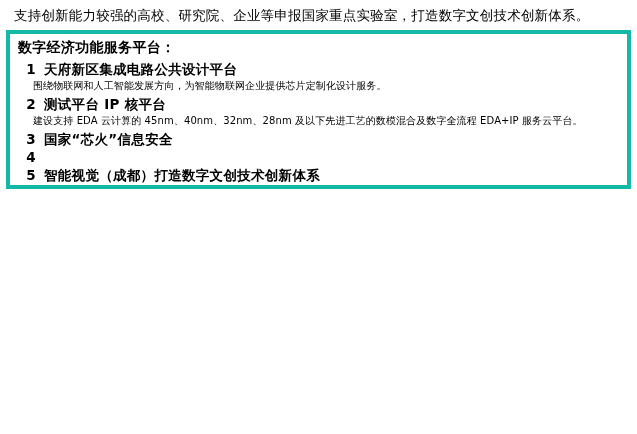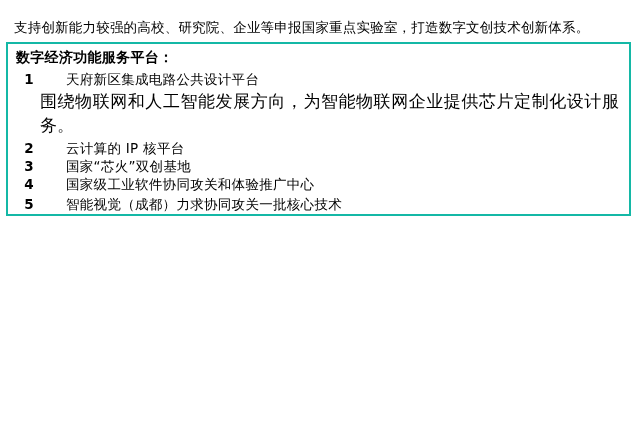--- a/index.html
+++ b/index.html
@@ -14,28 +14,28 @@
     color: #000000;
     overflow: hidden;
   }
   .page {
     position: relative;
     width: 637px;
     height: 434px;
     box-sizing: border-box;
   }
   .intro {
-    padding: 18px 14px 0 14px;
+    padding: 6px 14px 0 14px;
     font-size: 13.5px;
     line-height: 1.45;
     letter-spacing: 0.2px;
   }
   .table-box {
     margin: 4px 6px 0 6px;
-    border: 2px solid #14b8a6;
+    border: 4px solid #14b8a6;
     box-sizing: border-box;
   }
   .section-title {
     font-weight: bold;
     font-size: 14px;
     padding: 5px 8px 4px 8px;
     letter-spacing: 0.3px;
   }
   .item {
     padding: 0 8px 0 8px;
@@ -45,28 +45,27 @@
     align-items: baseline;
   }
   .num {
     font-weight: bold;
     font-size: 13.5px;
     width: 26px;
     flex: 0 0 26px;
     text-align: center;
   }
   .item-title {
-    font-weight: normal;
+    font-weight: bold;
     font-size: 13.5px;
     letter-spacing: 0.3px;
-    margin-left: 24px;
   }
   .item-body {
-    margin-left: 24px;
-    font-size: 17px;
+    margin-left: 15px;
+    font-size: 10px;
     line-height: 1.42;
     letter-spacing: 0.1px;
     padding-bottom: 3px;
     text-align: justify;
     padding-right: 2px;
   }
   .spacer-2 { height: 2px; }
 </style>
 </head>
 <body>
@@ -83,41 +82,41 @@
       <div class="item-head">
         <span class="num">1</span>
         <span class="item-title">天府新区集成电路公共设计平台</span>
       </div>
       <div class="item-body">围绕物联网和人工智能发展方向，为智能物联网企业提供芯片定制化设计服务。</div>
     </div>
 
     <div class="item">
       <div class="item-head">
         <span class="num">2</span>
-        <span class="item-title">云计算的 IP 核平台</span>
+        <span class="item-title">测试平台 IP 核平台</span>
       </div>
+      <div class="item-body">建设支持 EDA 云计算的 45nm、40nm、32nm、28nm 及以下先进工艺的数模混合及数字全流程 EDA+IP 服务云平台。</div>
     </div>
 
     <div class="item">
       <div class="item-head">
         <span class="num">3</span>
-        <span class="item-title">国家“芯火”双创基地</span>
+        <span class="item-title">国家“芯火”信息安全</span>
       </div>
     </div>
 
     <div class="item">
       <div class="item-head">
         <span class="num">4</span>
-        <span class="item-title">国家级工业软件协同攻关和体验推广中心</span>
       </div>
     </div>
 
     <div class="spacer-2"></div>
 
     <div class="item">
       <div class="item-head">
         <span class="num">5</span>
-        <span class="item-title">智能视觉（成都）力求协同攻关一批核心技术</span>
+        <span class="item-title">智能视觉（成都）打造数字文创技术创新体系</span>
       </div>
     </div>
 
   </div>
 </div>
 
 </body></html>

